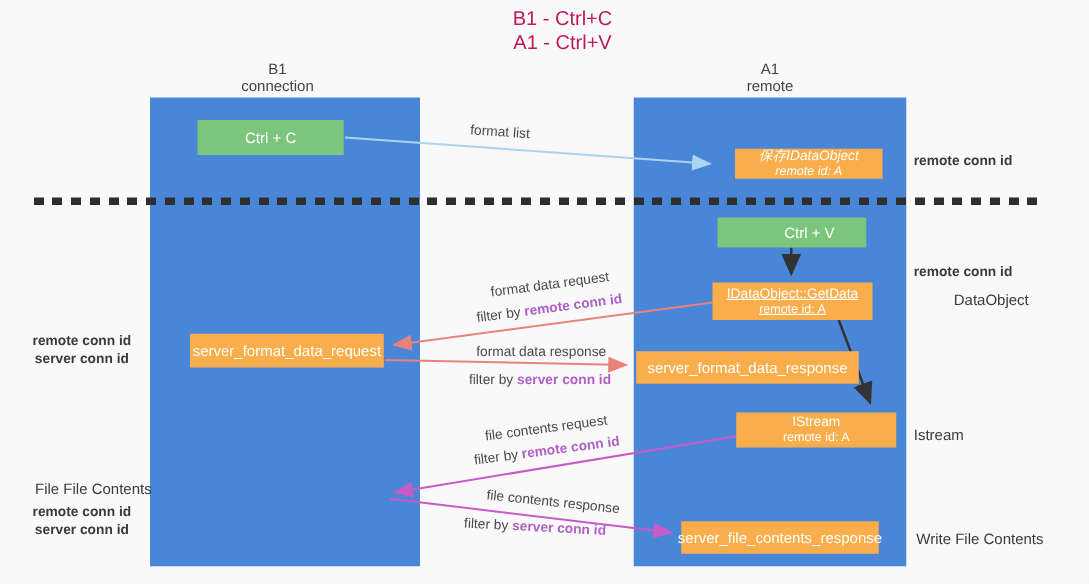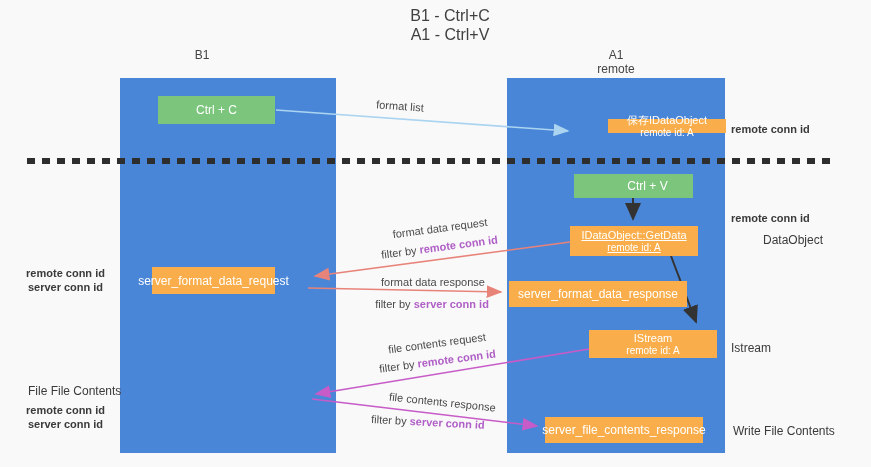--- a/index.html
+++ b/index.html
@@ -7,21 +7,21 @@
   #stage {
     position: relative;
     width: 871px;
     height: 467px;
     background: #f9f9f9;
     overflow: hidden;
   }
   .abs { position: absolute; }
   .title {
     left: 300px; top: 6px; width: 300px;
-    text-align: center; font-size: 16px; color: #404040; line-height: 19px;
+    text-align: center; font-size: 16px; color: #be185d; line-height: 19px;
   }
   .col-header {
     width: 120px; text-align: center; font-size: 12px; color: #444; line-height: 14px; top: 48px;
   }
   .lifeline {
     top: 78px; height: 375px; background: #4a86d8;
   }
   .dashline {
     left: 27px; top: 158px; width: 803px; height: 6px;
     background: repeating-linear-gradient(90deg, #2e2e2e 0 8px, transparent 8px 15px);
@@ -45,22 +45,23 @@
 </head>
 <body>
 
 <div id="stage">
 
   <div class="abs title">
     <div>B1 - Ctrl+C</div>
     <div>A1 - Ctrl+V</div>
   </div>
 
-  <div class="abs col-header" style="left:142px;">
+  <div class="abs col-header" style="left:162px;">
     <div>B1</div>
+    <div>connection</div>
   </div>
   <div class="abs col-header" style="left:556px;">
     <div>A1</div>
     <div>remote</div>
   </div>
 
   <div class="abs lifeline" style="left:120px; width:216px;"></div>
   <div class="abs lifeline" style="left:507px; width:218px;"></div>
 
   <div class="abs dashline"></div>
@@ -86,35 +87,35 @@
     <line x1="308" y1="288" x2="501" y2="292" stroke="#e8837a" stroke-width="1.6" marker-end="url(#ah-salmon)"></line>
     <line x1="671" y1="256" x2="696" y2="322" stroke="#333333" stroke-width="2" marker-end="url(#ah-black)"></line>
     <line x1="589" y1="349" x2="316" y2="394" stroke="#c75bc7" stroke-width="1.6" marker-end="url(#ah-magenta)"></line>
     <line x1="312" y1="399" x2="537" y2="426" stroke="#c75bc7" stroke-width="1.6" marker-end="url(#ah-magenta)"></line>
   </svg>
 
   <div class="abs node green" style="left:158px; top:96px; width:117px; height:28px;">
     <div class="single">Ctrl + C</div>
   </div>
 
-  <div class="abs node orange" style="left:608px; top:119px; width:118px; height:14px;">
+  <div class="abs node orange" style="left:588px; top:119px; width:118px; height:24px;font-style:italic;">
     <div class="l1">保存IDataObject</div>
     <div class="l2">remote id: A</div>
   </div>
 
   <div class="abs node green" style="left:574px; top:174px; width:119px; height:24px;padding-left:28px;">
     <div class="single">Ctrl + V</div>
   </div>
 
   <div class="abs node orange" style="left:570px; top:226px; width:128px; height:30px;text-decoration:underline;">
     <div class="l1">IDataObject::GetData</div>
     <div class="l2">remote id: A</div>
   </div>
 
-  <div class="abs node orange" style="left:152px; top:267px; width:123px; height:27px;">
+  <div class="abs node orange" style="left:152px; top:267px; width:155px; height:27px;">
     <div class="single">server_format_data_request</div>
   </div>
 
   <div class="abs node orange" style="left:509px; top:281px; width:178px; height:26px;">
     <div class="single">server_format_data_response</div>
   </div>
 
   <div class="abs node orange" style="left:589px; top:330px; width:128px; height:28px;">
     <div class="l1">IStream</div>
     <div class="l2">remote id: A</div>

